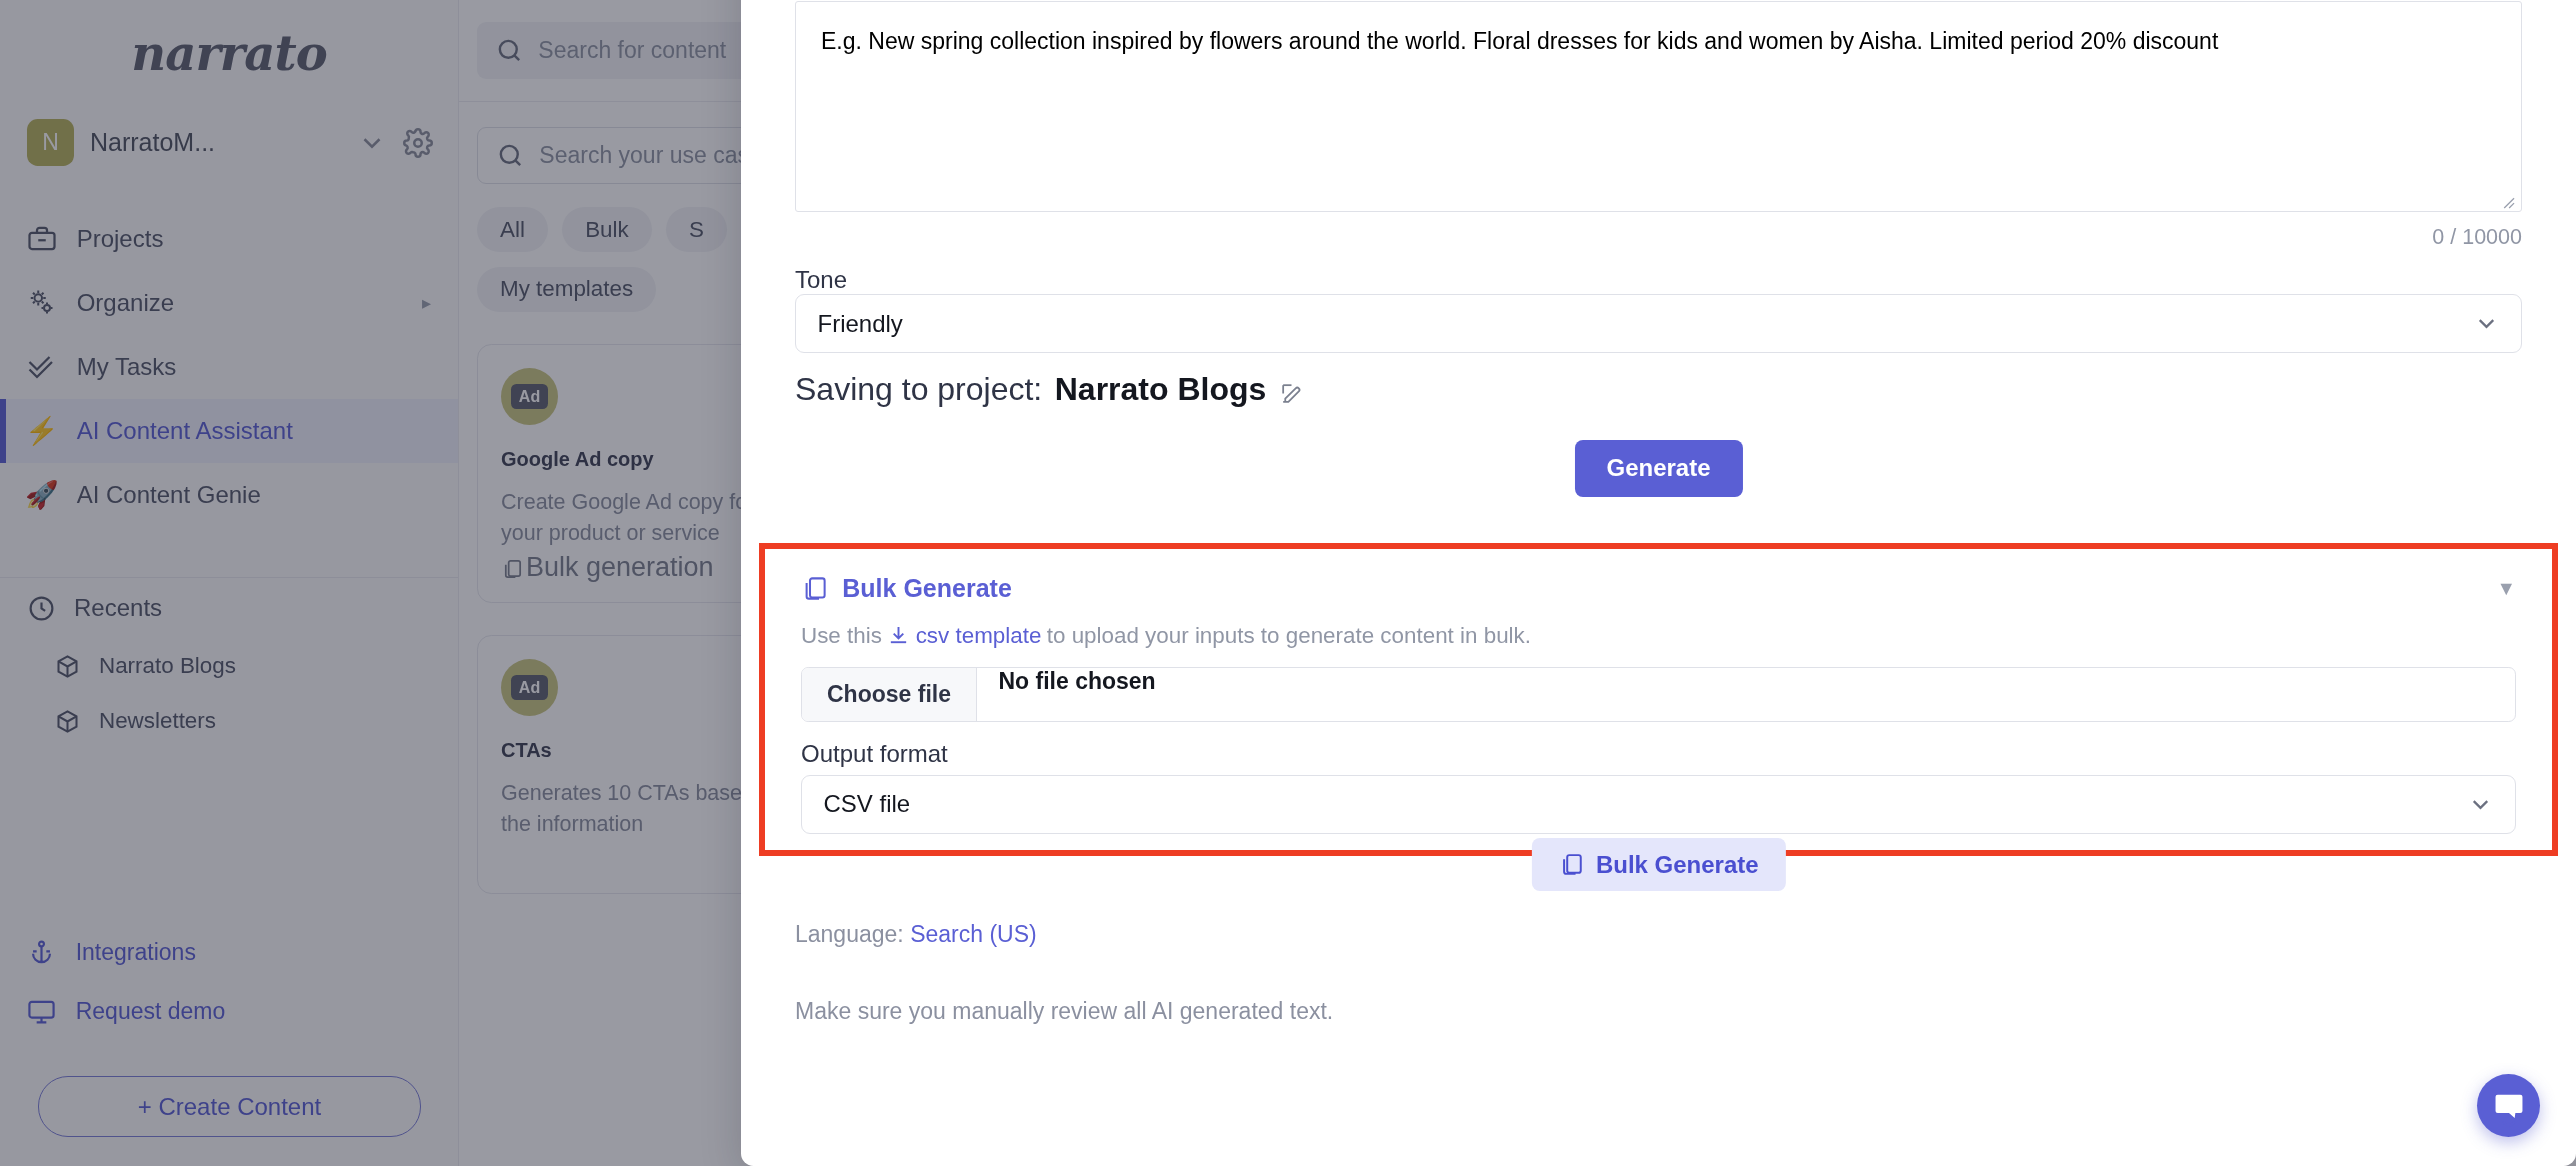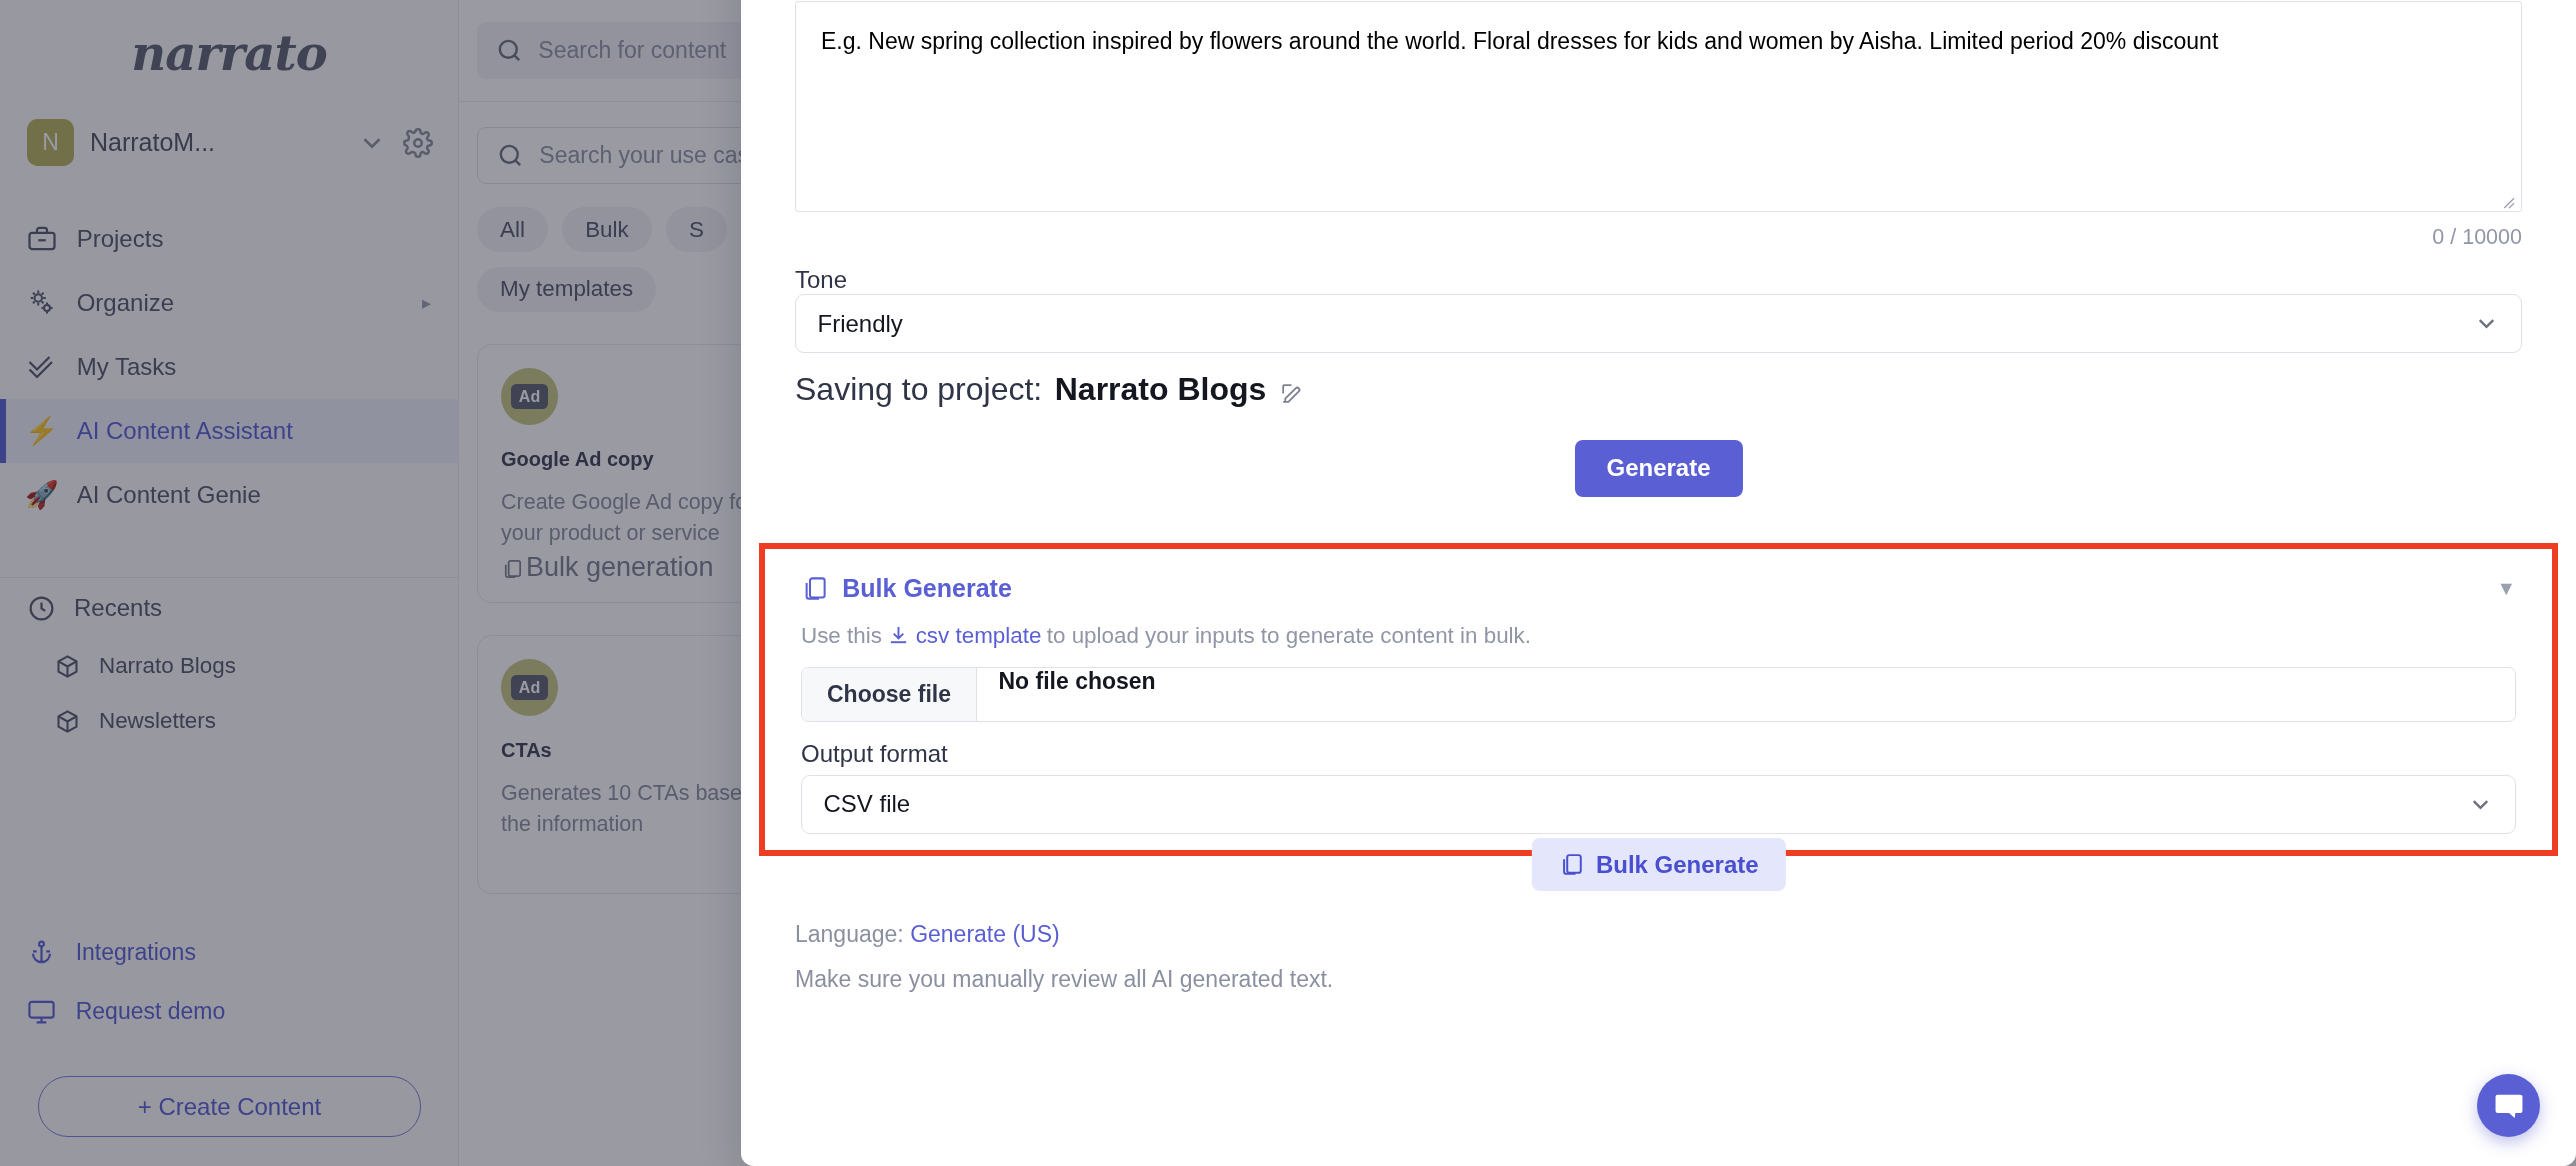--- a/index.html
+++ b/index.html
@@ -252,21 +252,21 @@
     font-family: "Liberation Sans", sans-serif;
   }
   .bulk-gen-btn .ic { width: 25px; height: 25px; }
 
   .lang-row {
     position: absolute; left: 54px; top: 975px;
     font-size: 23px; color: #8b90a0;
   }
   .lang-row a { color: #5a5fd4; text-decoration: none; }
   .review-row {
-    position: absolute; left: 54px; top: 1020px;
+    position: absolute; left: 54px; top: 1052px;
     font-size: 23px; color: #8b90a0;
   }
 
   
   .chat-fab {
     position: absolute; right: 36px; bottom: 29px;
     width: 63px; height: 63px; border-radius: 50%;
     background: #5a5fd4;
     display: flex; align-items: center; justify-content: center;
     box-shadow: 0 5.4px 16px rgba(70,75,200,0.35);
@@ -547,21 +547,21 @@
                 <rect x="8" y="3" width="13" height="17" rx="2"></rect>
                 <path d="M5 7v12a2 2 0 002 2h9"></path>
               </svg>
           </span>
           <span>Bulk Generate</span>
         </button>
       </div>
 
       <div class="lang-row">
         <span>Language:</span>
-        <a href="#">Generate (US)</a>
+        <a href="#">Search (US)</a>
       </div>
       <div class="review-row">Make sure you manually review all AI generated text.</div>
 
     </div>
   </div>
 
   <div class="chat-fab">
     <span style="width:34px;height:34px;display:block;">
       <svg viewBox="0 0 24 24" fill="#ffffff">
           <path d="M4 4h16a1.5 1.5 0 011.5 1.5v10A1.5 1.5 0 0120 17h-3.5l-.5 3.5L12 17H4a1.5 1.5 0 01-1.5-1.5v-10A1.5 1.5 0 014 4z"></path>

